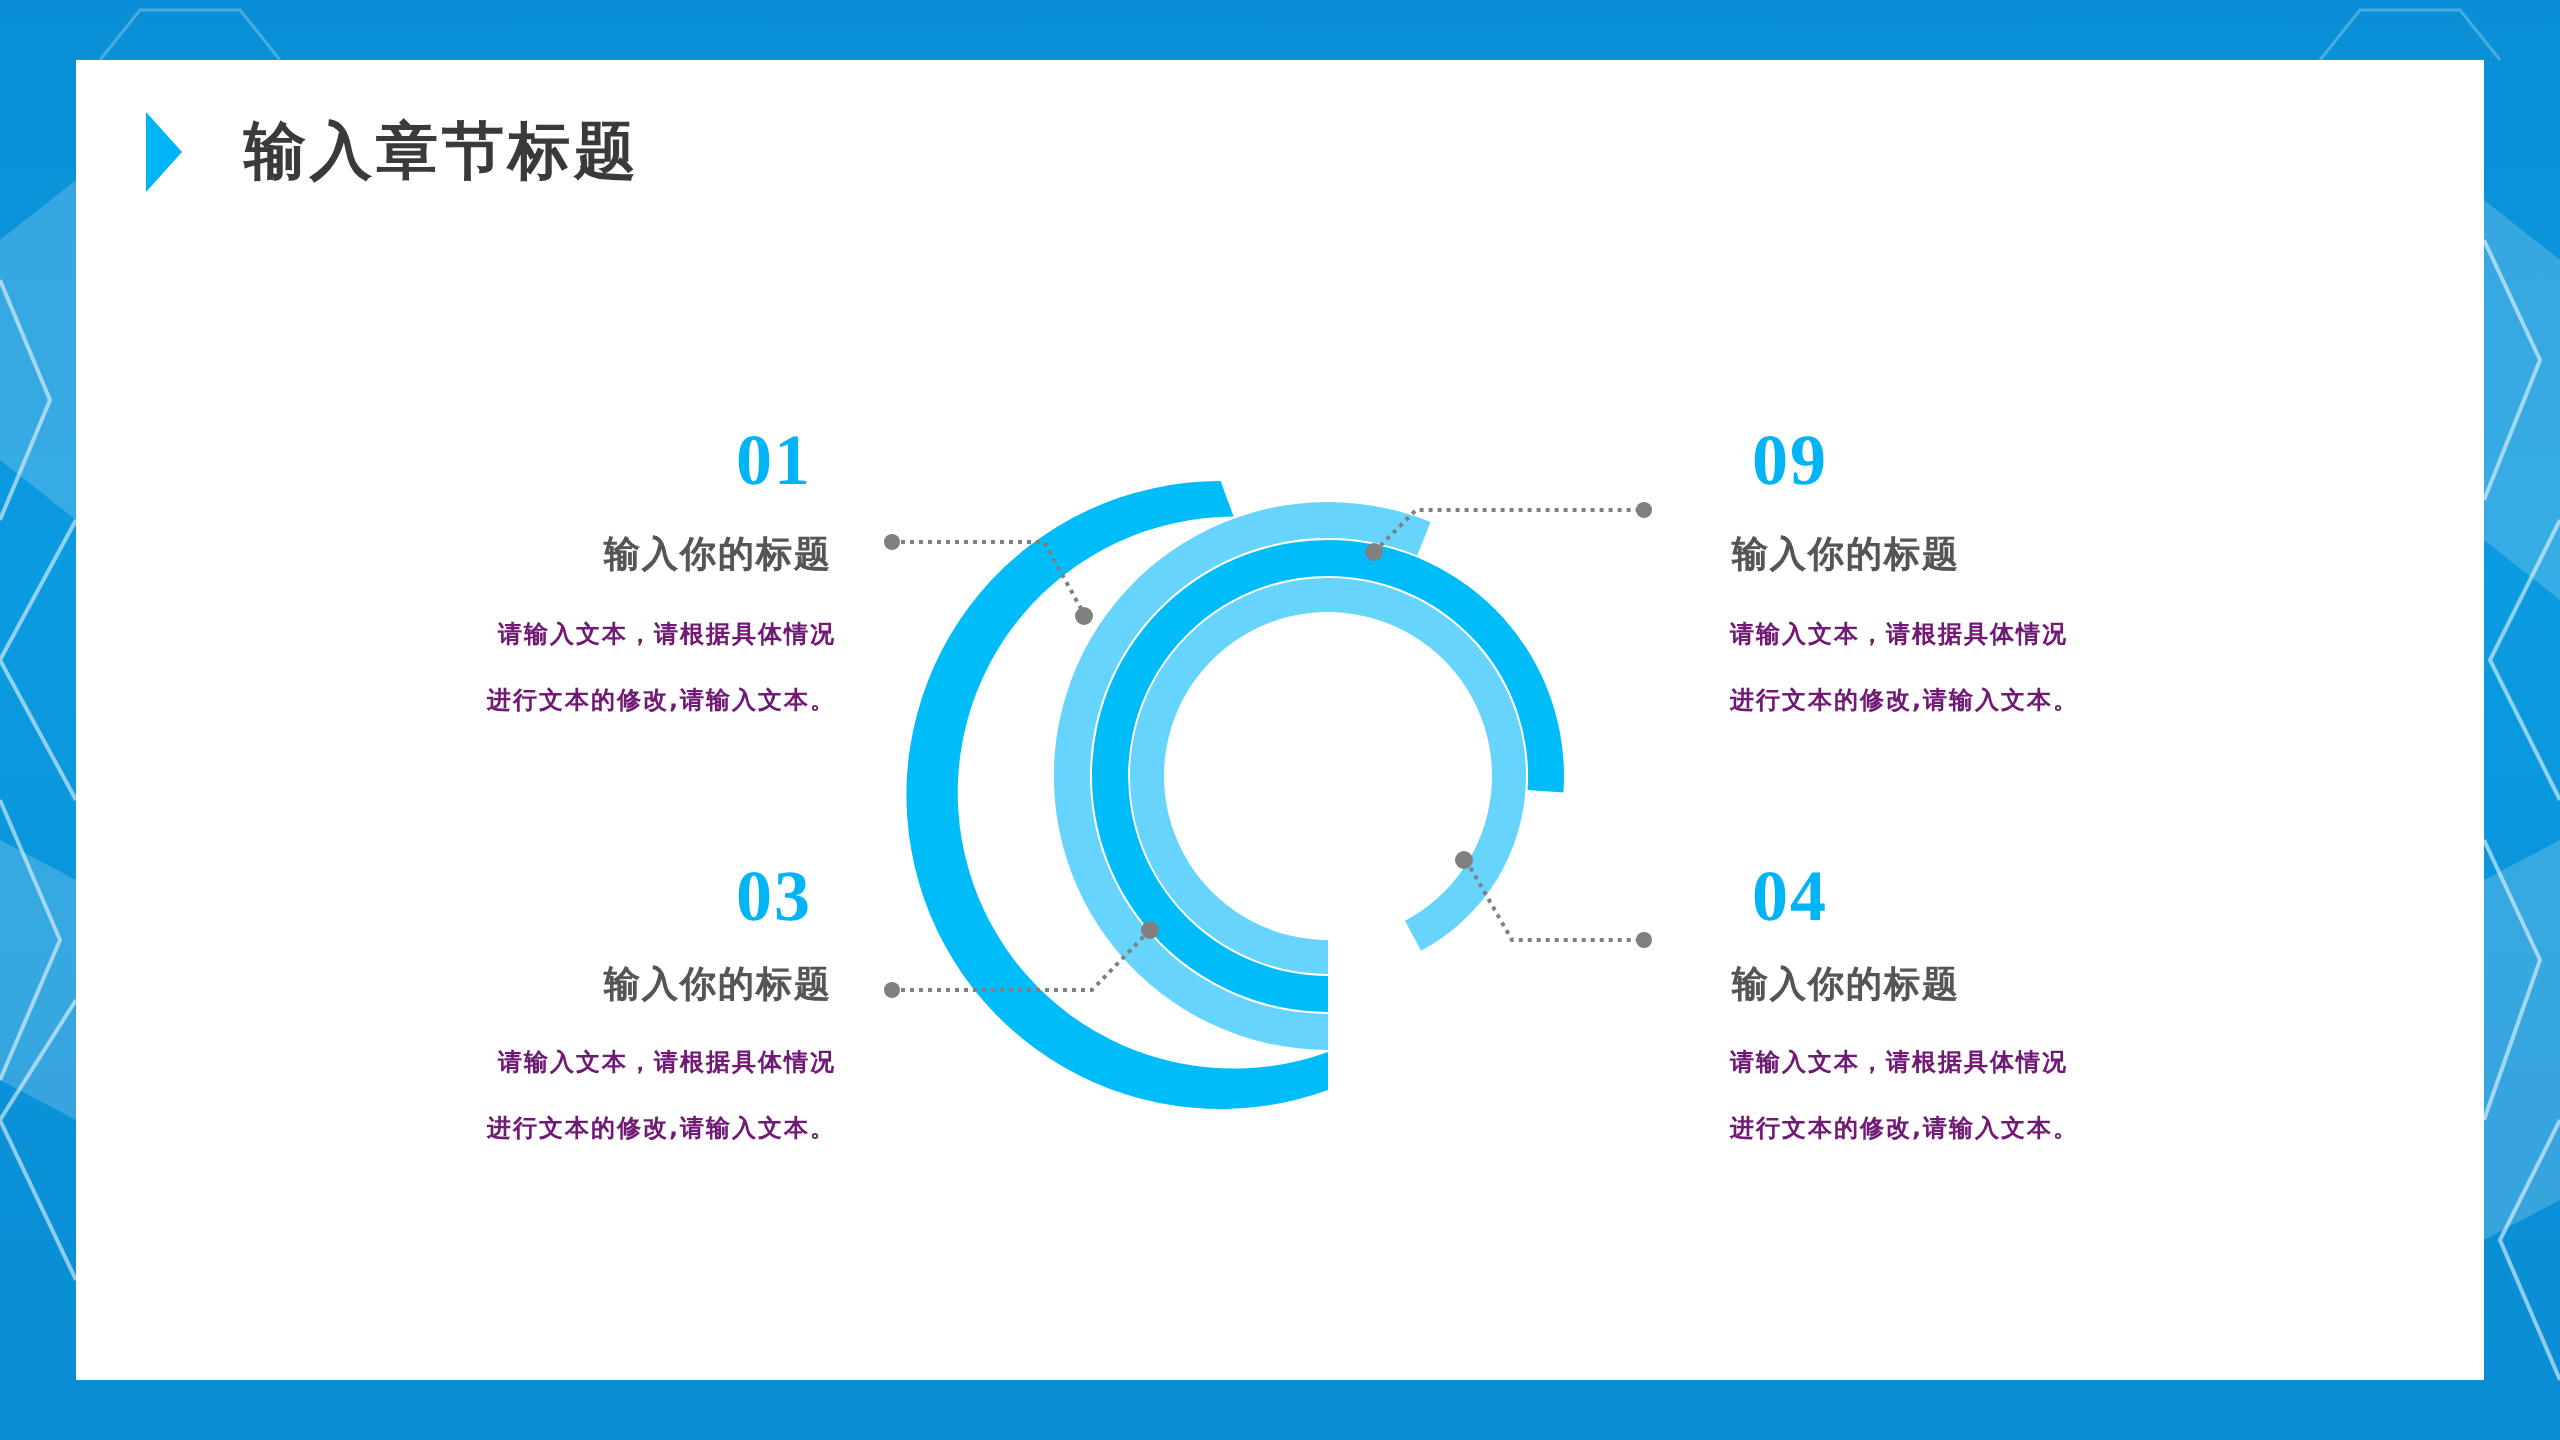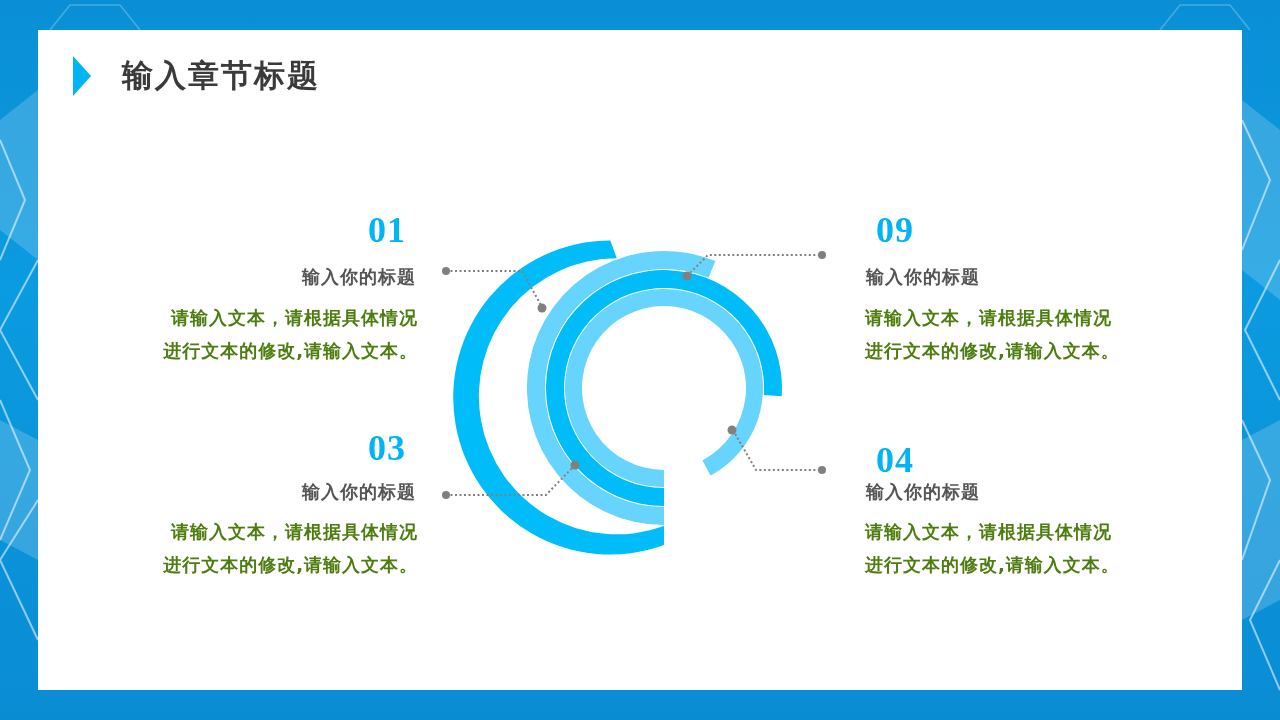--- a/index.html
+++ b/index.html
@@ -6,21 +6,21 @@
   body { width:1280px; height:720px; overflow:hidden; position:relative;
          font-family: "DejaVu Sans", "Liberation Sans", sans-serif; }
   .bg { position:absolute; inset:0; background: linear-gradient(180deg,#0a8fd6 0%, #0b9be0 40%, #0a8cd3 100%); overflow:hidden; }
   .bg svg { position:absolute; inset:0; }
   .panel { position:absolute; left:38px; top:30px; width:1204px; height:660px; background:#ffffff; }
   .title-arrow { position:absolute; left:73px; top:56px; width:0; height:0;
       border-top:20px solid transparent; border-bottom:20px solid transparent; border-left:18px solid #00b4f5; }
   .page-title { position:absolute; left:122px; top:55px; font-size:31px; font-weight:bold; color:#3a3a3a; letter-spacing:2px; white-space:nowrap; }
   .num { position:absolute; font-family:Liberation Serif, serif; font-weight:bold; font-size:36px; color:#00b4f5; letter-spacing:1px; line-height:1; }
   .item-title { position:absolute; font-size:18px; font-weight:bold; color:#555555; white-space:nowrap; letter-spacing:1px; }
-  .item-desc { position:absolute; font-size:18px; font-weight:bold; color:#4d7c0f; line-height:33px; white-space:nowrap; letter-spacing:1px; }
+  .item-desc { position:absolute; font-size:12px; font-weight:bold; color:#701a75; line-height:33px; white-space:nowrap; letter-spacing:1px; }
   .right { text-align:right; }
   .chart { position:absolute; left:0; top:0; width:1280px; height:720px; pointer-events:none; }
 </style>
 </head>
 <body>
 
 <div class="bg">
   <svg width="1280" height="720" viewBox="0 0 1280 720">
     <g fill="none" stroke="rgba(255,255,255,0.55)" stroke-width="2">
       <polyline points="0,140 25,200 0,260"></polyline>
@@ -92,18 +92,18 @@
   <div>进行文本的修改,请输入文本。</div>
 </div>
 
 <div class="num right" style="right:874px; top:430px;">03</div>
 <div class="item-title right" style="right:864px; top:480px;">输入你的标题</div>
 <div class="item-desc right" style="right:862px; top:515px;">
   <div>请输入文本，请根据具体情况</div>
   <div>进行文本的修改,请输入文本。</div>
 </div>
 
-<div class="num" style="left:876px; top:442px;">04</div>
+<div class="num" style="left:876px; top:430px;">04</div>
 <div class="item-title" style="left:866px; top:480px;">输入你的标题</div>
 <div class="item-desc" style="left:865px; top:515px;">
   <div>请输入文本，请根据具体情况</div>
   <div>进行文本的修改,请输入文本。</div>
 </div>
 
 </body></html>

